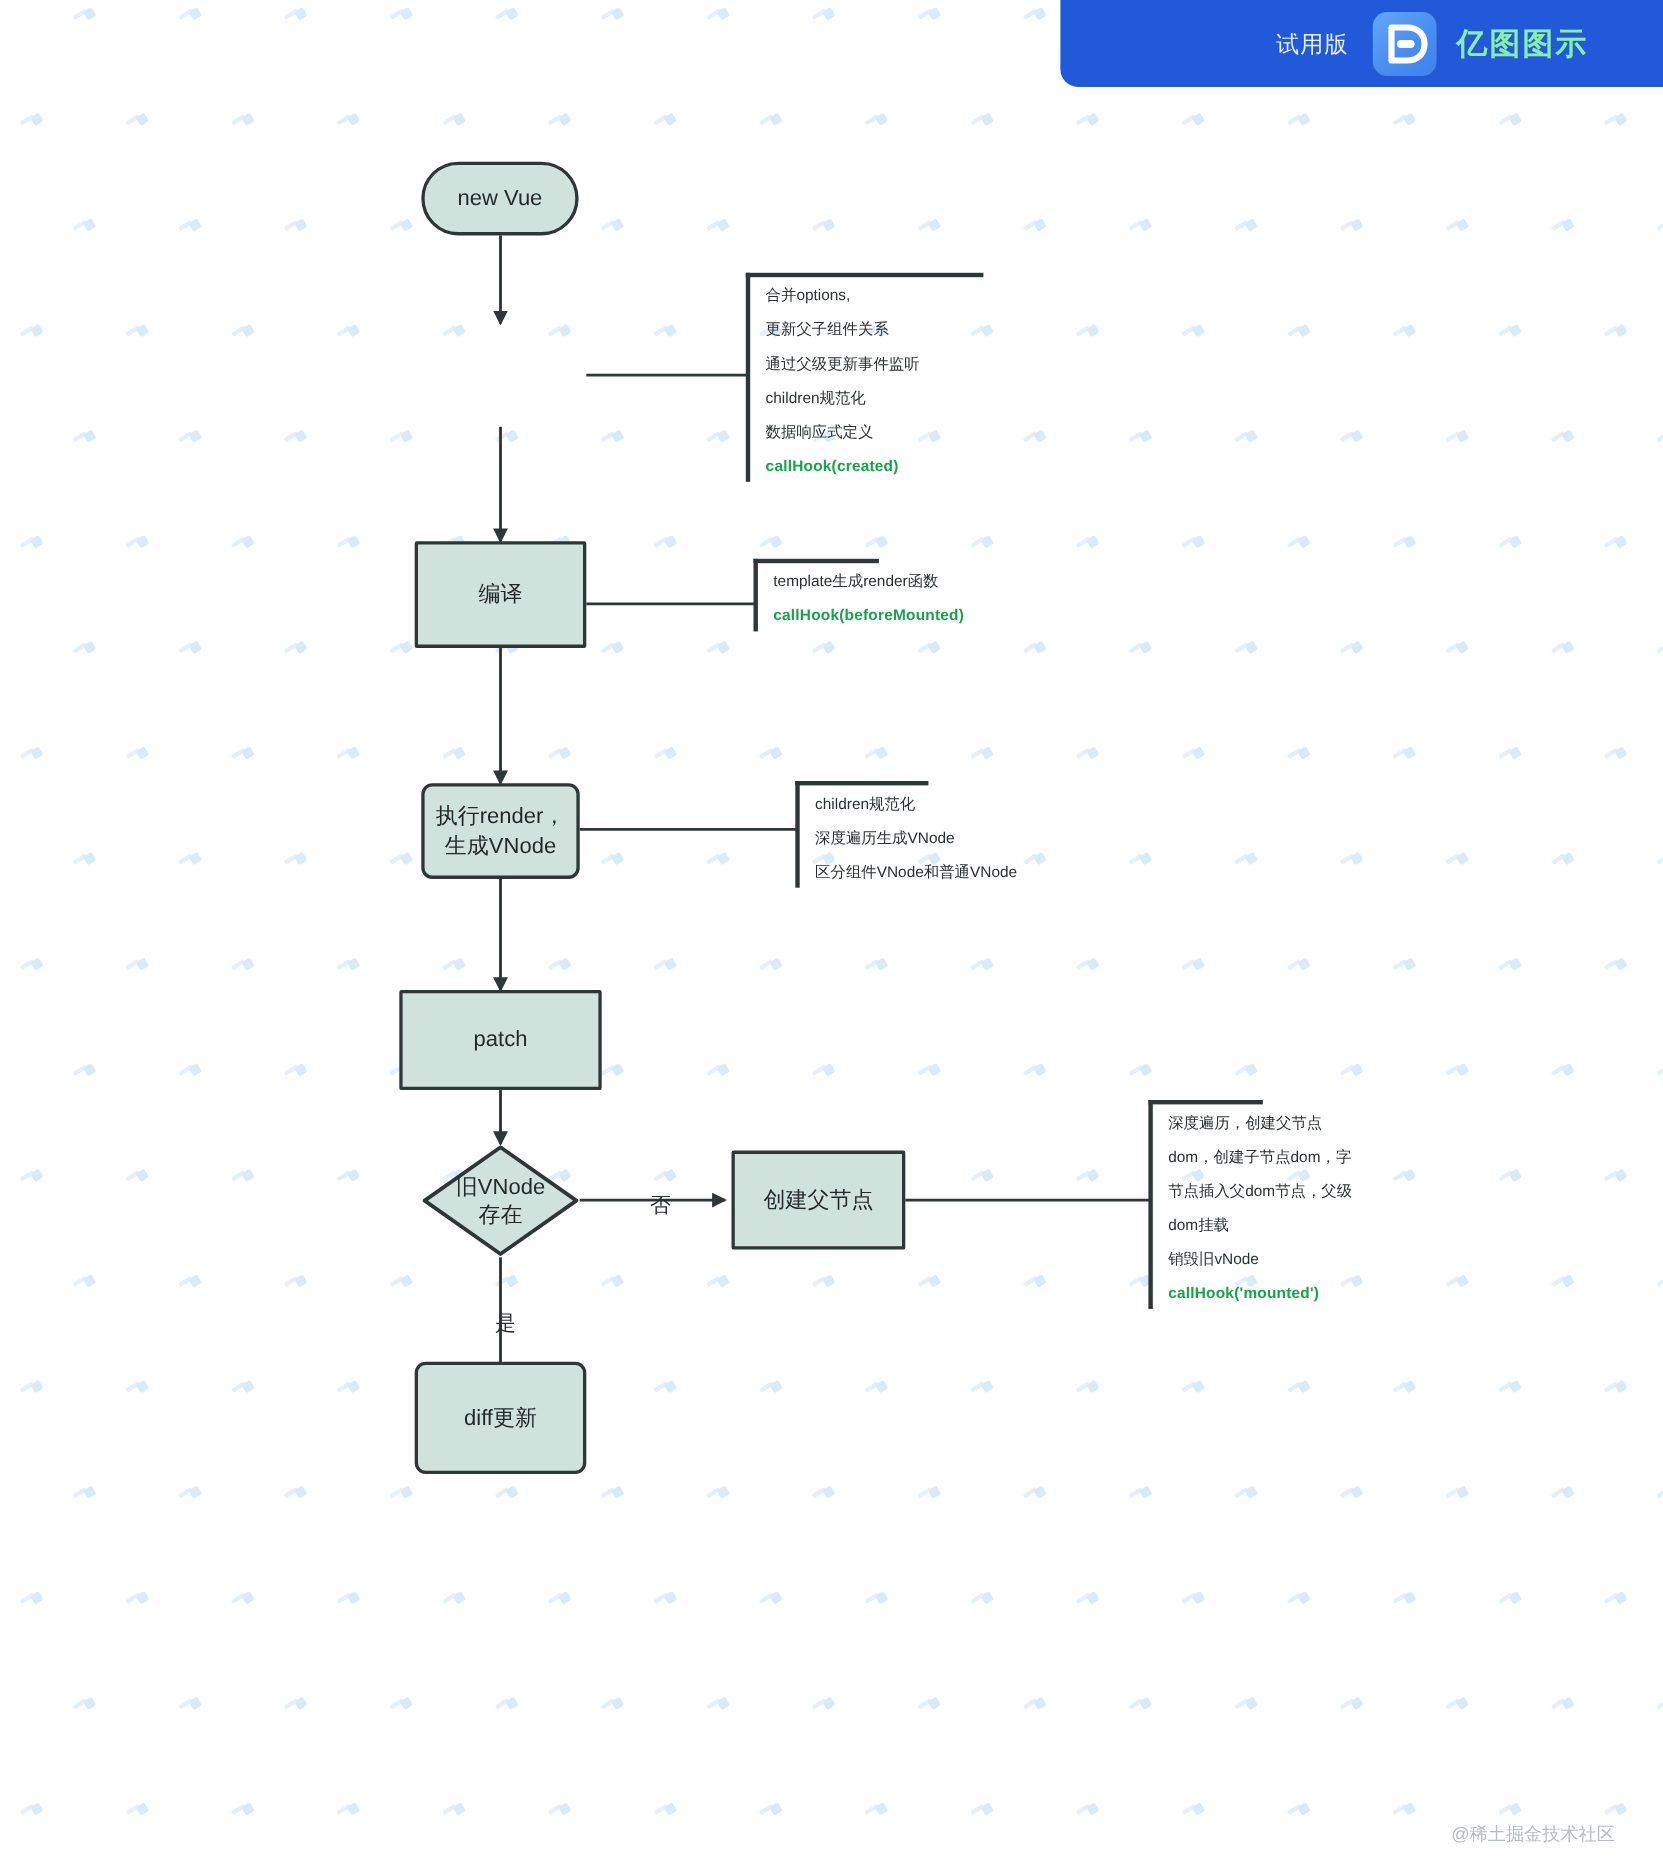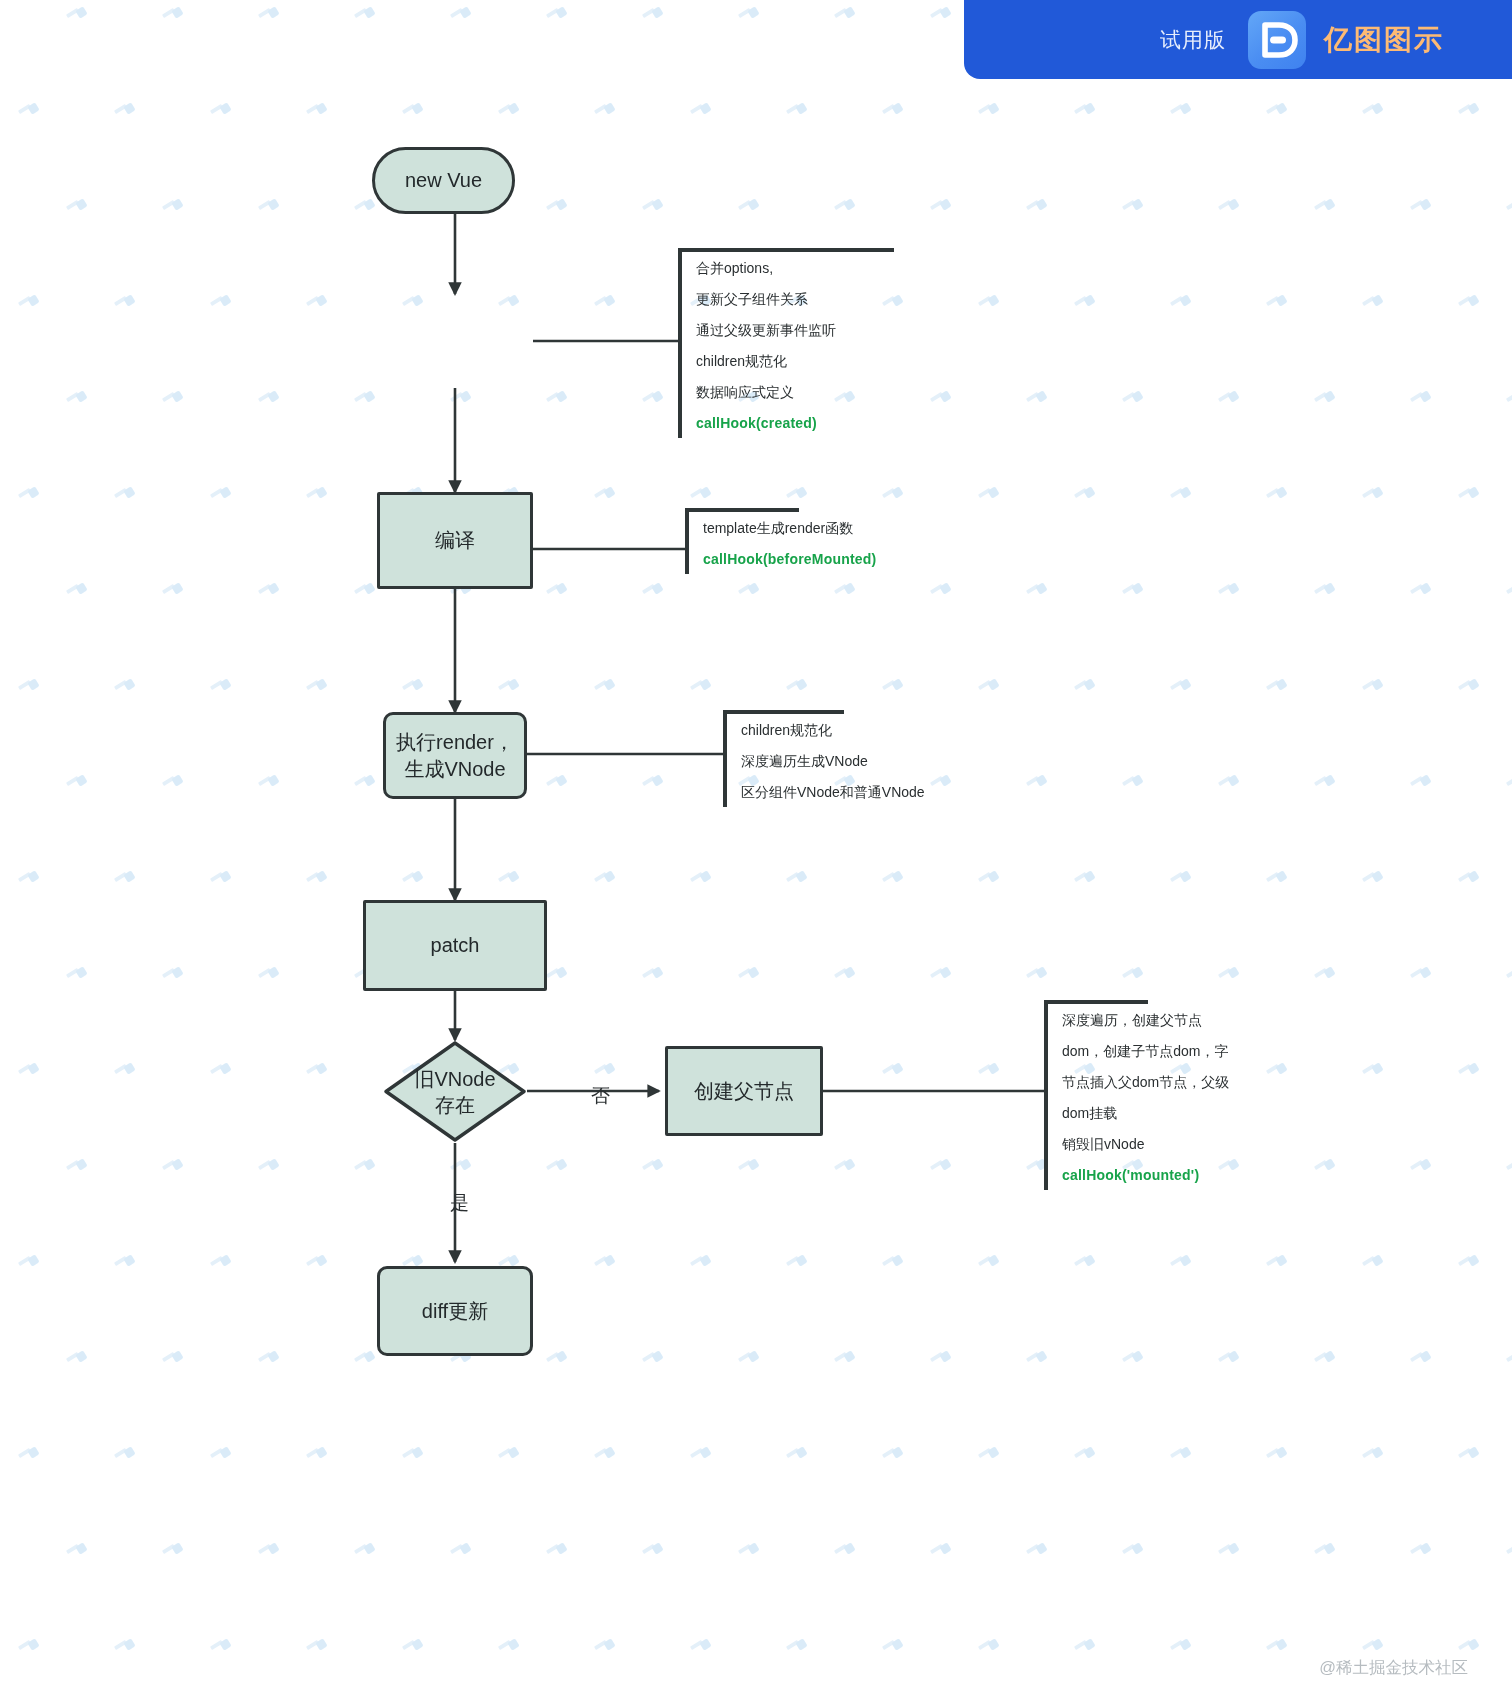--- a/index.html
+++ b/index.html
@@ -67,21 +67,21 @@
   #edraw-logo {
     width: 58px; height: 58px;
     border-radius: 13px;
     background: linear-gradient(140deg, #63a7f7 0%, #4a8df2 55%, #3f82ef 100%);
     position: relative;
     margin-right: 18px;
     flex: none;
   }
   #edraw-logo svg { position:absolute; left:0; top:0; }
   #edraw-name {
-    color: #fdba74;
+    color: #86efac;
     font-size: 28px;
     font-weight: 700;
     letter-spacing: 2px;
   }
   #links { position: absolute; left:0; top:0; width:1512px; height:1703px; z-index:2; pointer-events:none;}
 
   .node {
     position: absolute;
     background: #cfe2db;
     border: 3px solid #2f3637;
@@ -477,41 +477,41 @@
       <line x1="533" y1="341" x2="679" y2="341"></line>
 
       <line x1="533" y1="549" x2="686" y2="549"></line>
 
       <line x1="527" y1="754" x2="724" y2="754"></line>
 
       <line x1="823" y1="1091" x2="1045" y2="1091"></line>
     </g>
   </svg>
 
-  <div class="node pill" style="left:372px; top:147px; width:143px; height:67px;">new Vue</div>
+  <div class="node pill" style="left:383px; top:147px; width:143px; height:67px;">new Vue</div>
 
 
   <div class="node rect" style="left:377px; top:492px; width:156px; height:97px;">编译</div>
 
   <div class="node round" style="left:383px; top:712px; width:144px; height:87px;">执行render，
 生成VNode</div>
 
   <div class="node rect" style="left:363px; top:900px; width:184px; height:91px;">patch</div>
 
   <div class="diamond" style="left:383px; top:1040px; width:144px; height:103px;">
     <svg width="144" height="103" viewBox="0 0 144 103" aria-hidden="true">
       <polygon points="72,3 141,51.5 72,100 3,51.5" fill="#cfe2db" stroke="#2f3637" stroke-width="3.4" stroke-linejoin="round"></polygon>
     </svg>
     <span class="dlabel">旧VNode
 存在</span>
   </div>
 
   <div class="node rect" style="left:665px; top:1046px; width:158px; height:90px;">创建父节点</div>
 
-  <div class="node round" style="left:377px; top:1266px; width:156px; height:90px;">diff更新</div>
+  <div class="node round" style="left:377px; top:1238px; width:156px; height:102px;">diff更新</div>
 
   <span class="edge-label" style="left:591px; top:1083px;">否</span>
   <span class="edge-label" style="left:450px; top:1190px;">是</span>
 
   <div class="anno" style="left:678px; top:248px; width:216px;">
     <span class="ln">合并options,</span>
     <span class="ln">更新父子组件关系</span>
     <span class="ln">通过父级更新事件监听</span>
     <span class="ln">children规范化</span>
     <span class="ln">数据响应式定义</span>

